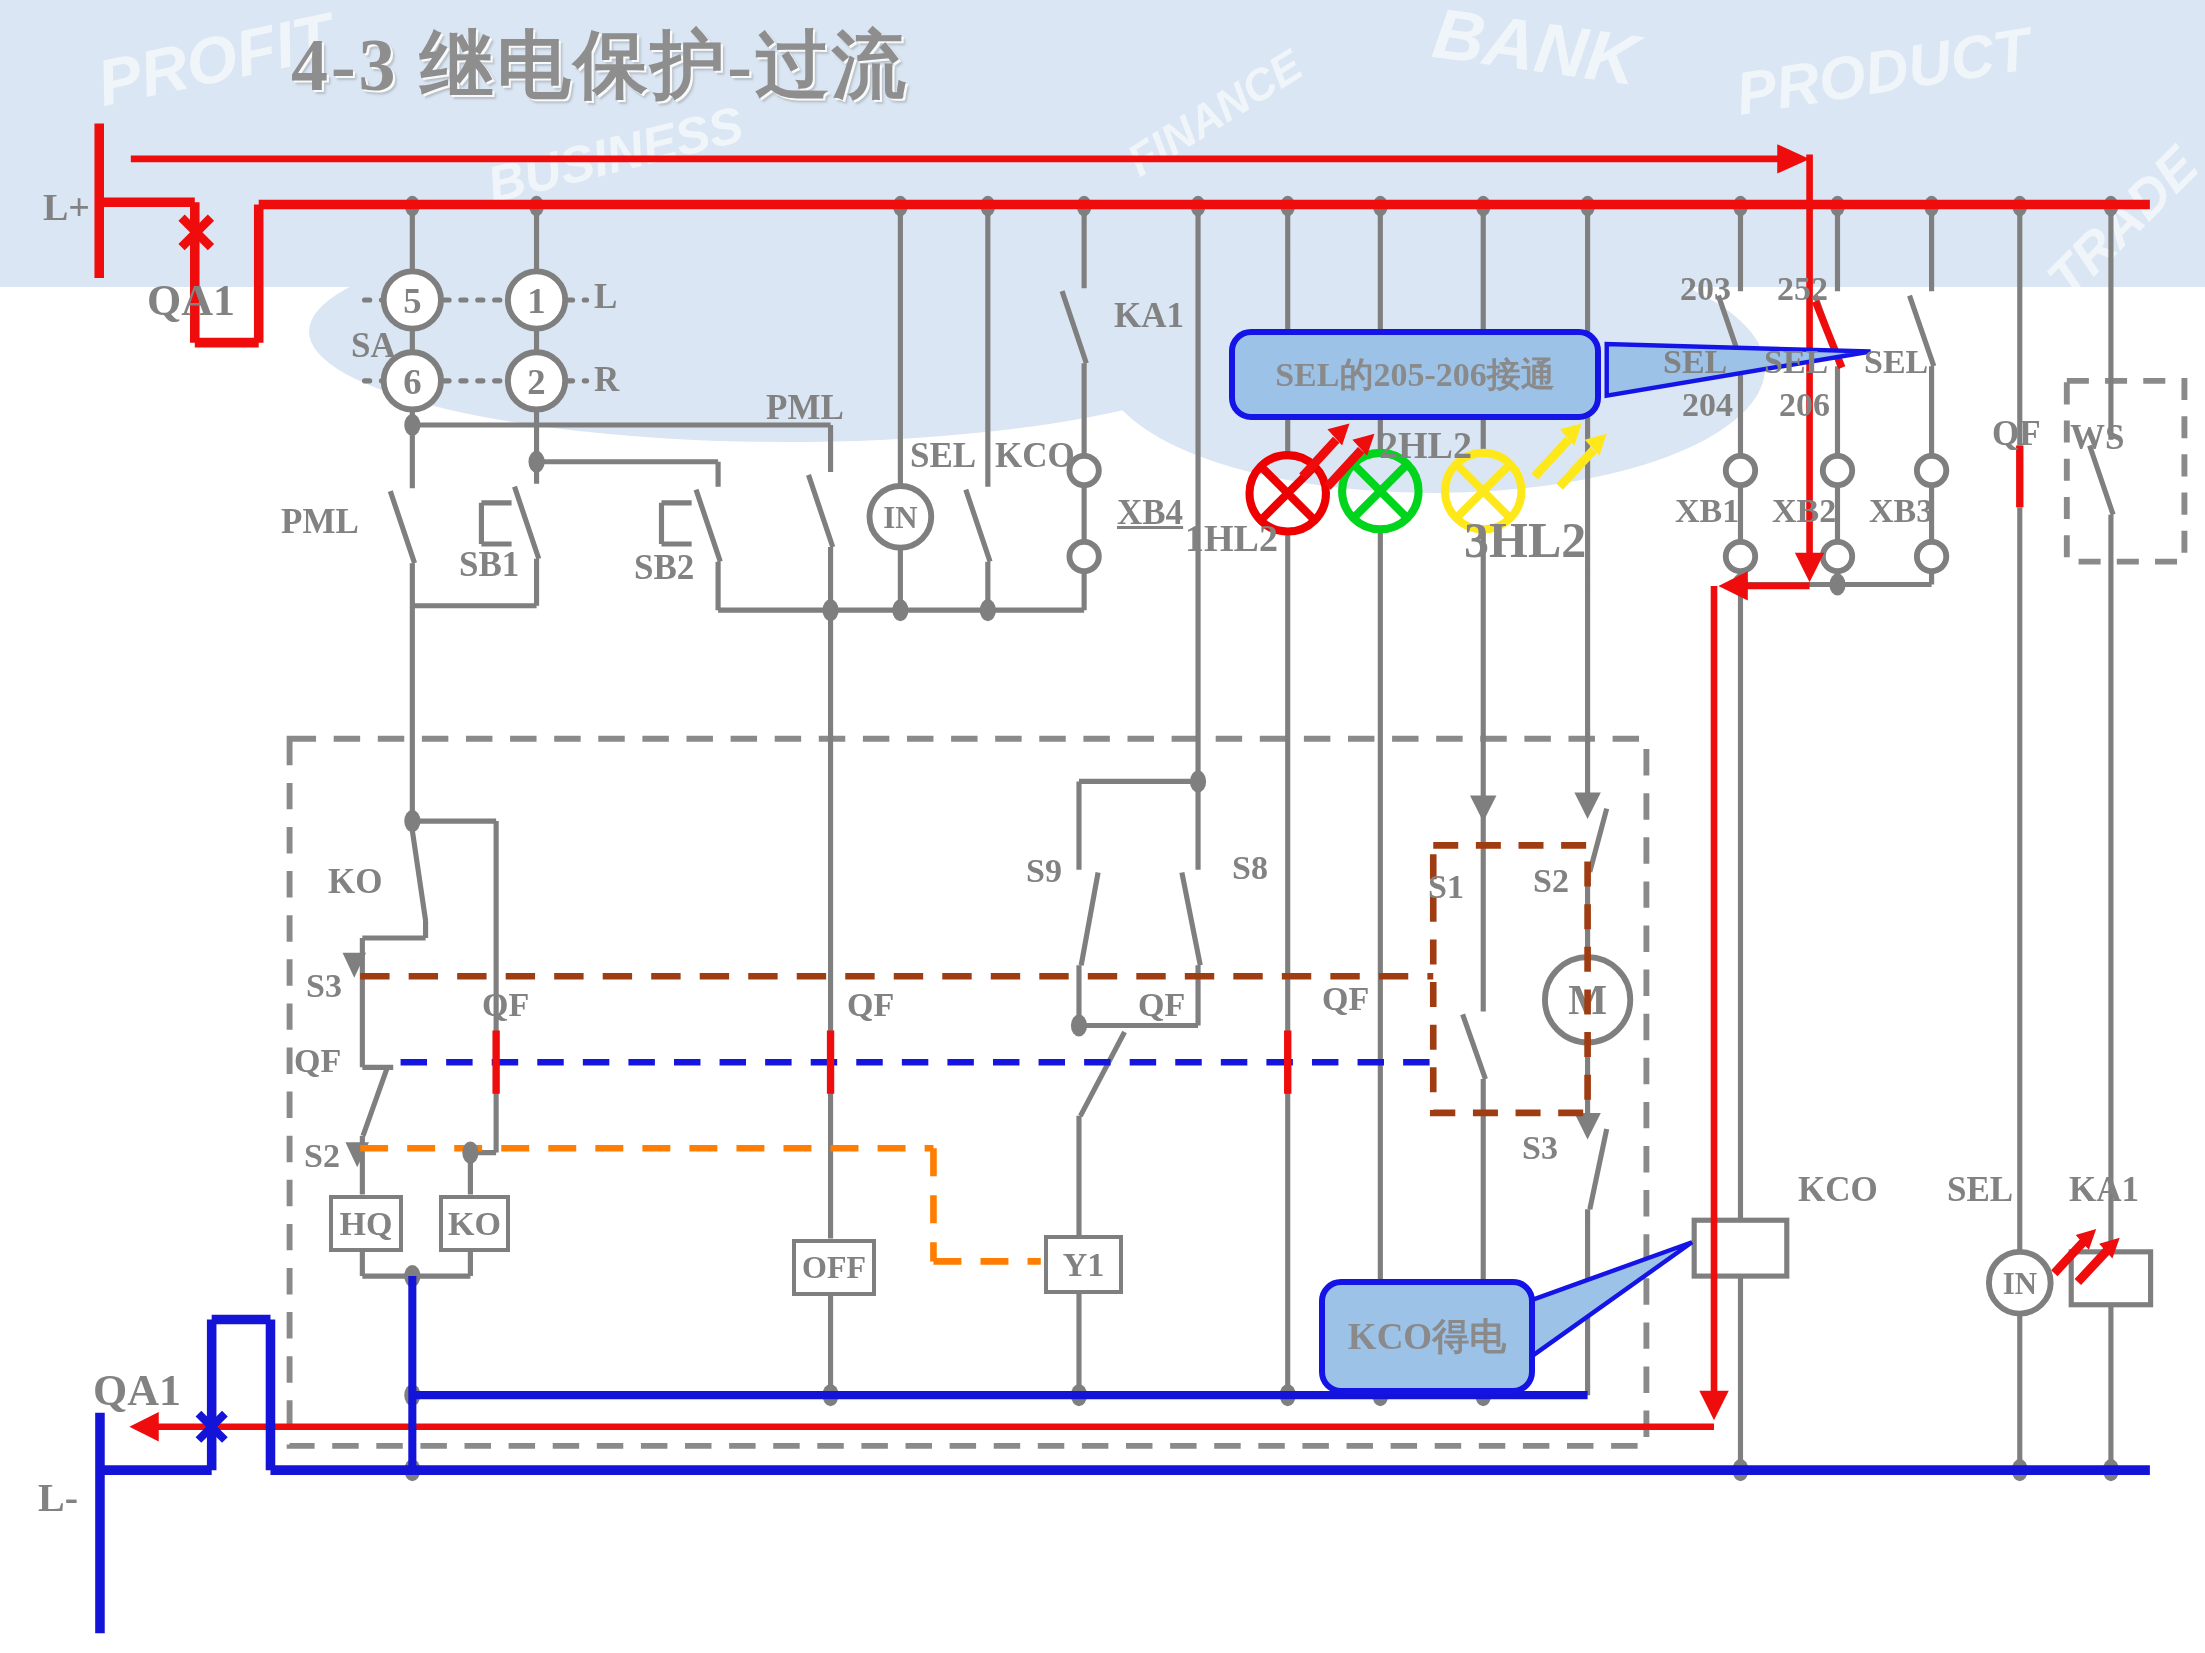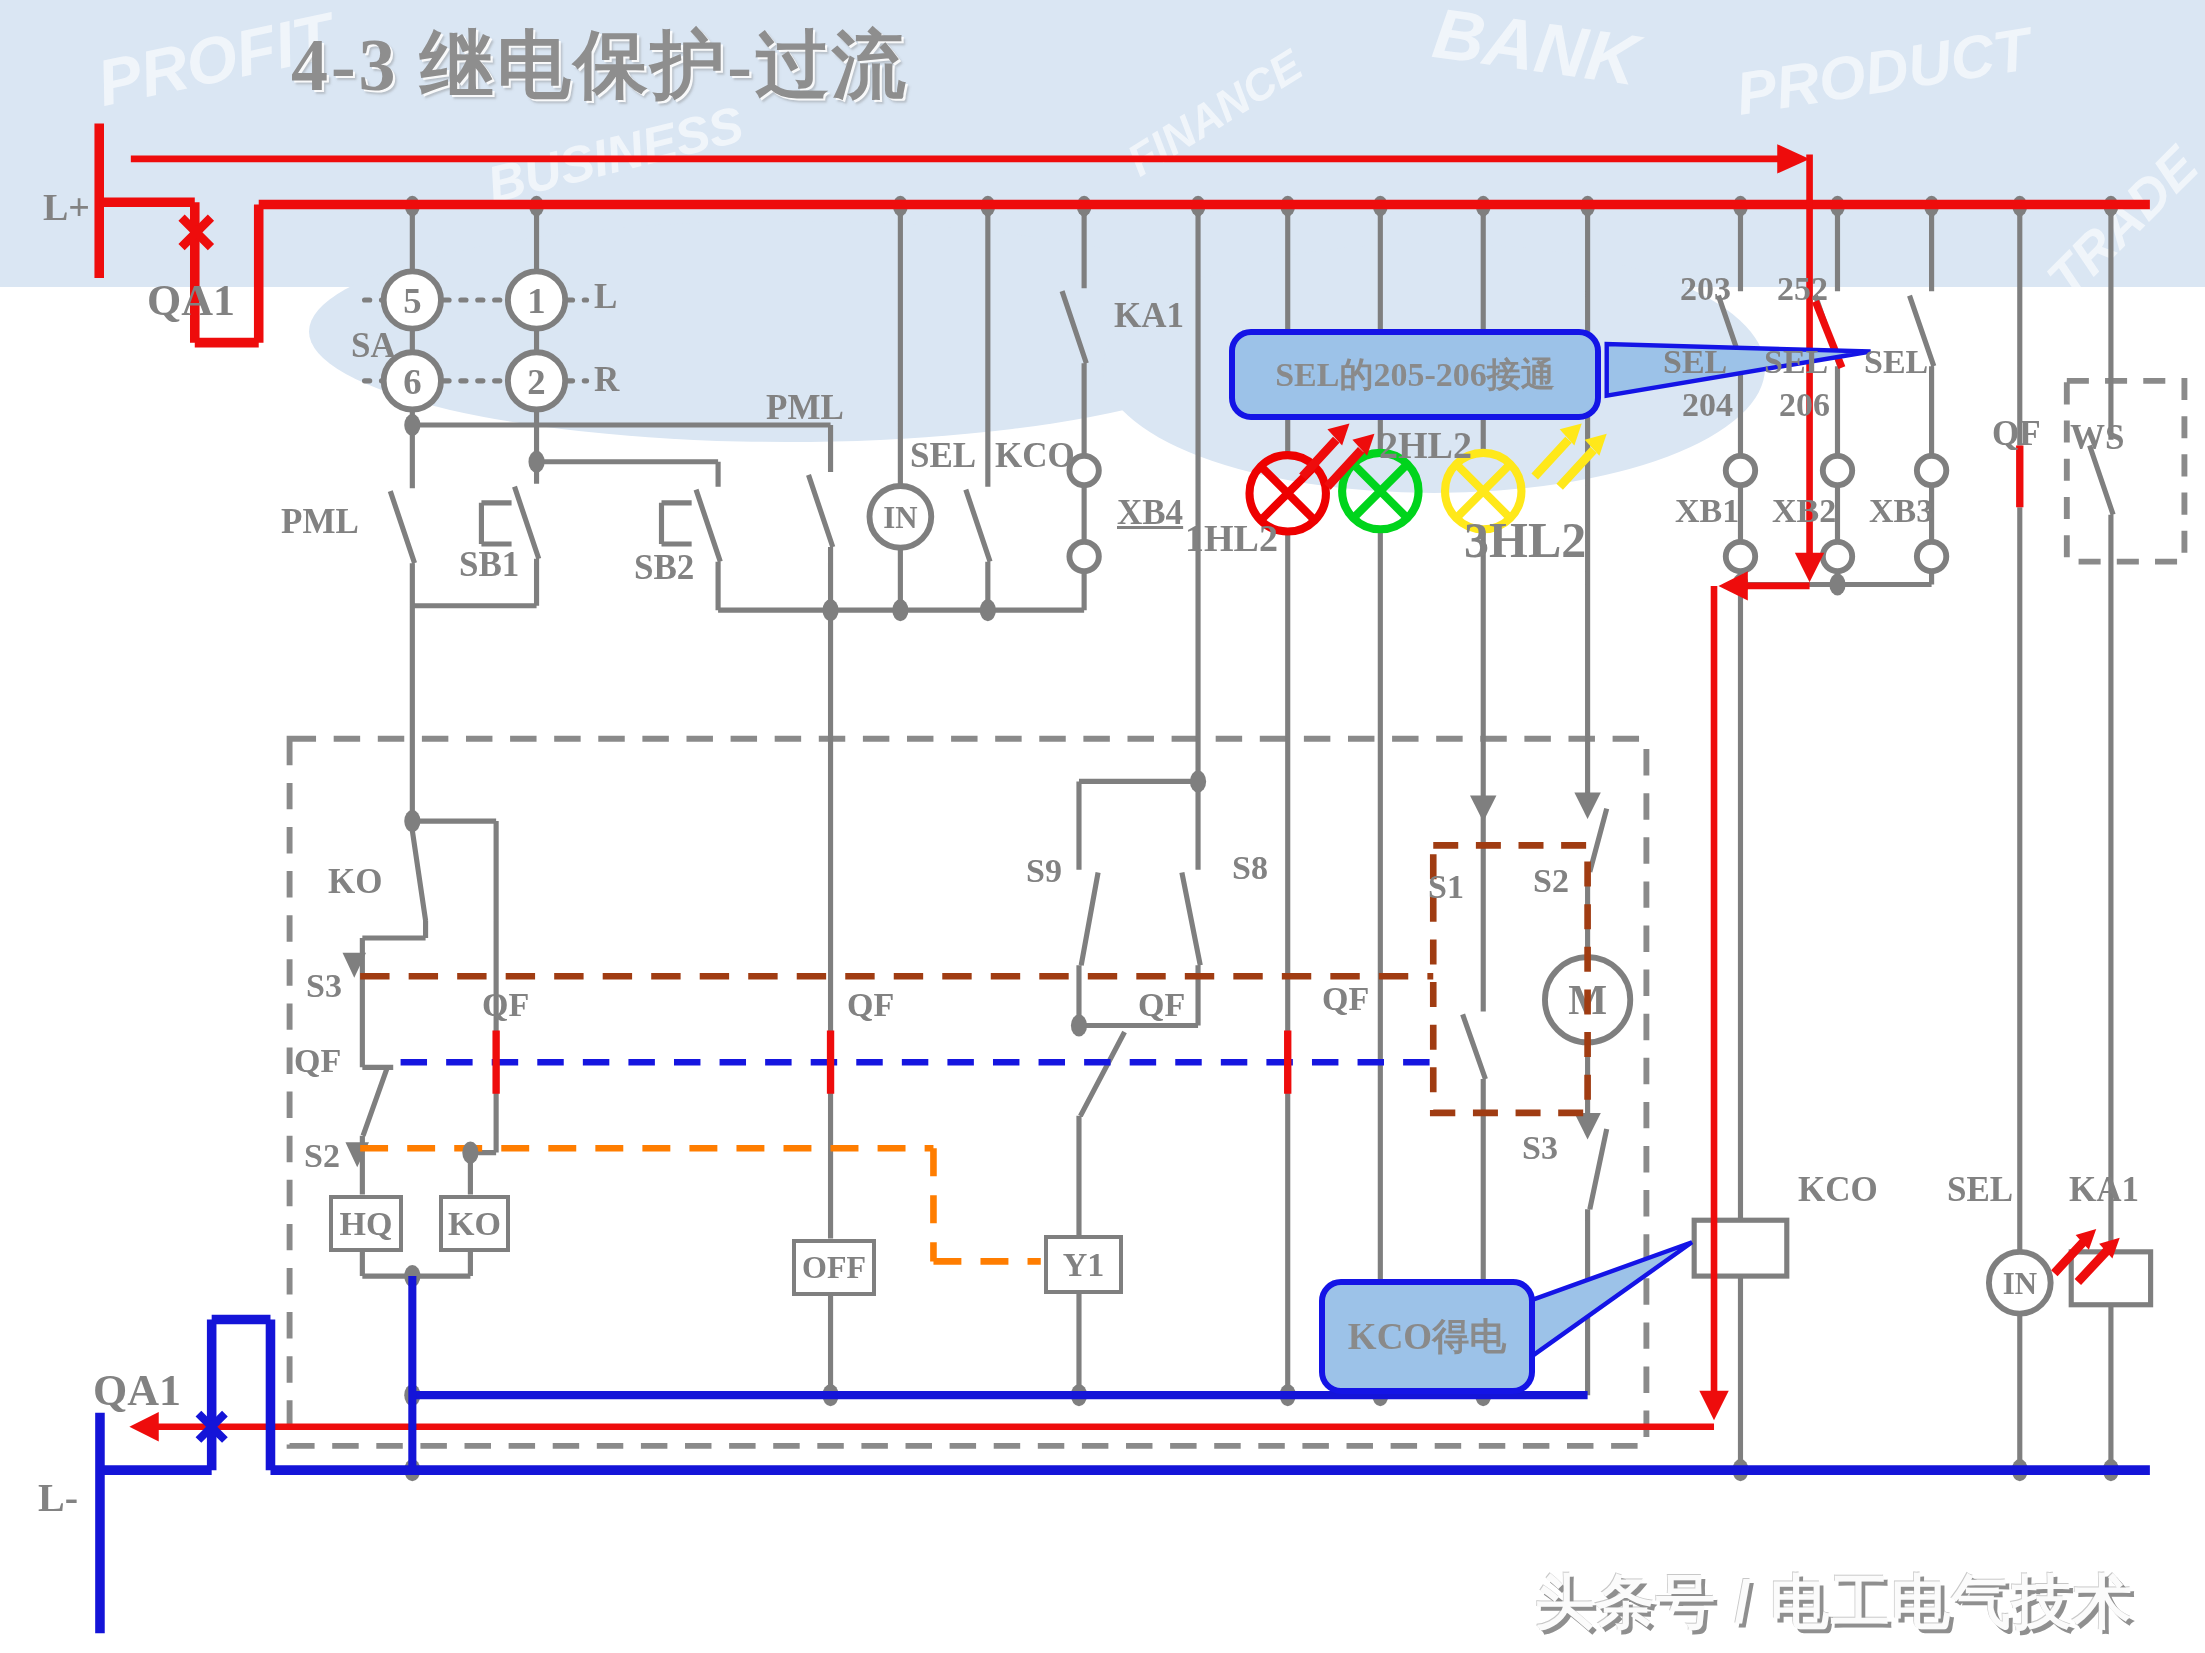--- a/index.html
+++ b/index.html
@@ -285,15 +285,14 @@
   <div class="lbl" style="left:1428px;top:870px;font-size:34px;">S1</div>
   <div class="lbl" style="left:1533px;top:864px;font-size:34px;">S2</div>
   <div class="lbl" style="left:1522px;top:1131px;font-size:34px;">S3</div>
   <div class="lbl" style="left:1798px;top:1172px;font-size:35px;">KCO</div>
   <div class="lbl" style="left:1947px;top:1172px;font-size:35px;">SEL</div>
   <div class="lbl" style="left:2069px;top:1172px;font-size:35px;">KA1</div>
   <div class="lbl" style="left:93px;top:1369px;font-size:44px;">QA1</div>
   <div class="lbl" style="left:38px;top:1478px;font-size:40px;">L-</div>
 
   <div id="title">4-3  继电保护-过流</div>
-  <div id="wm">头条号 / 电工电气技术</div>
 </div>
 
 
 </body></html>

